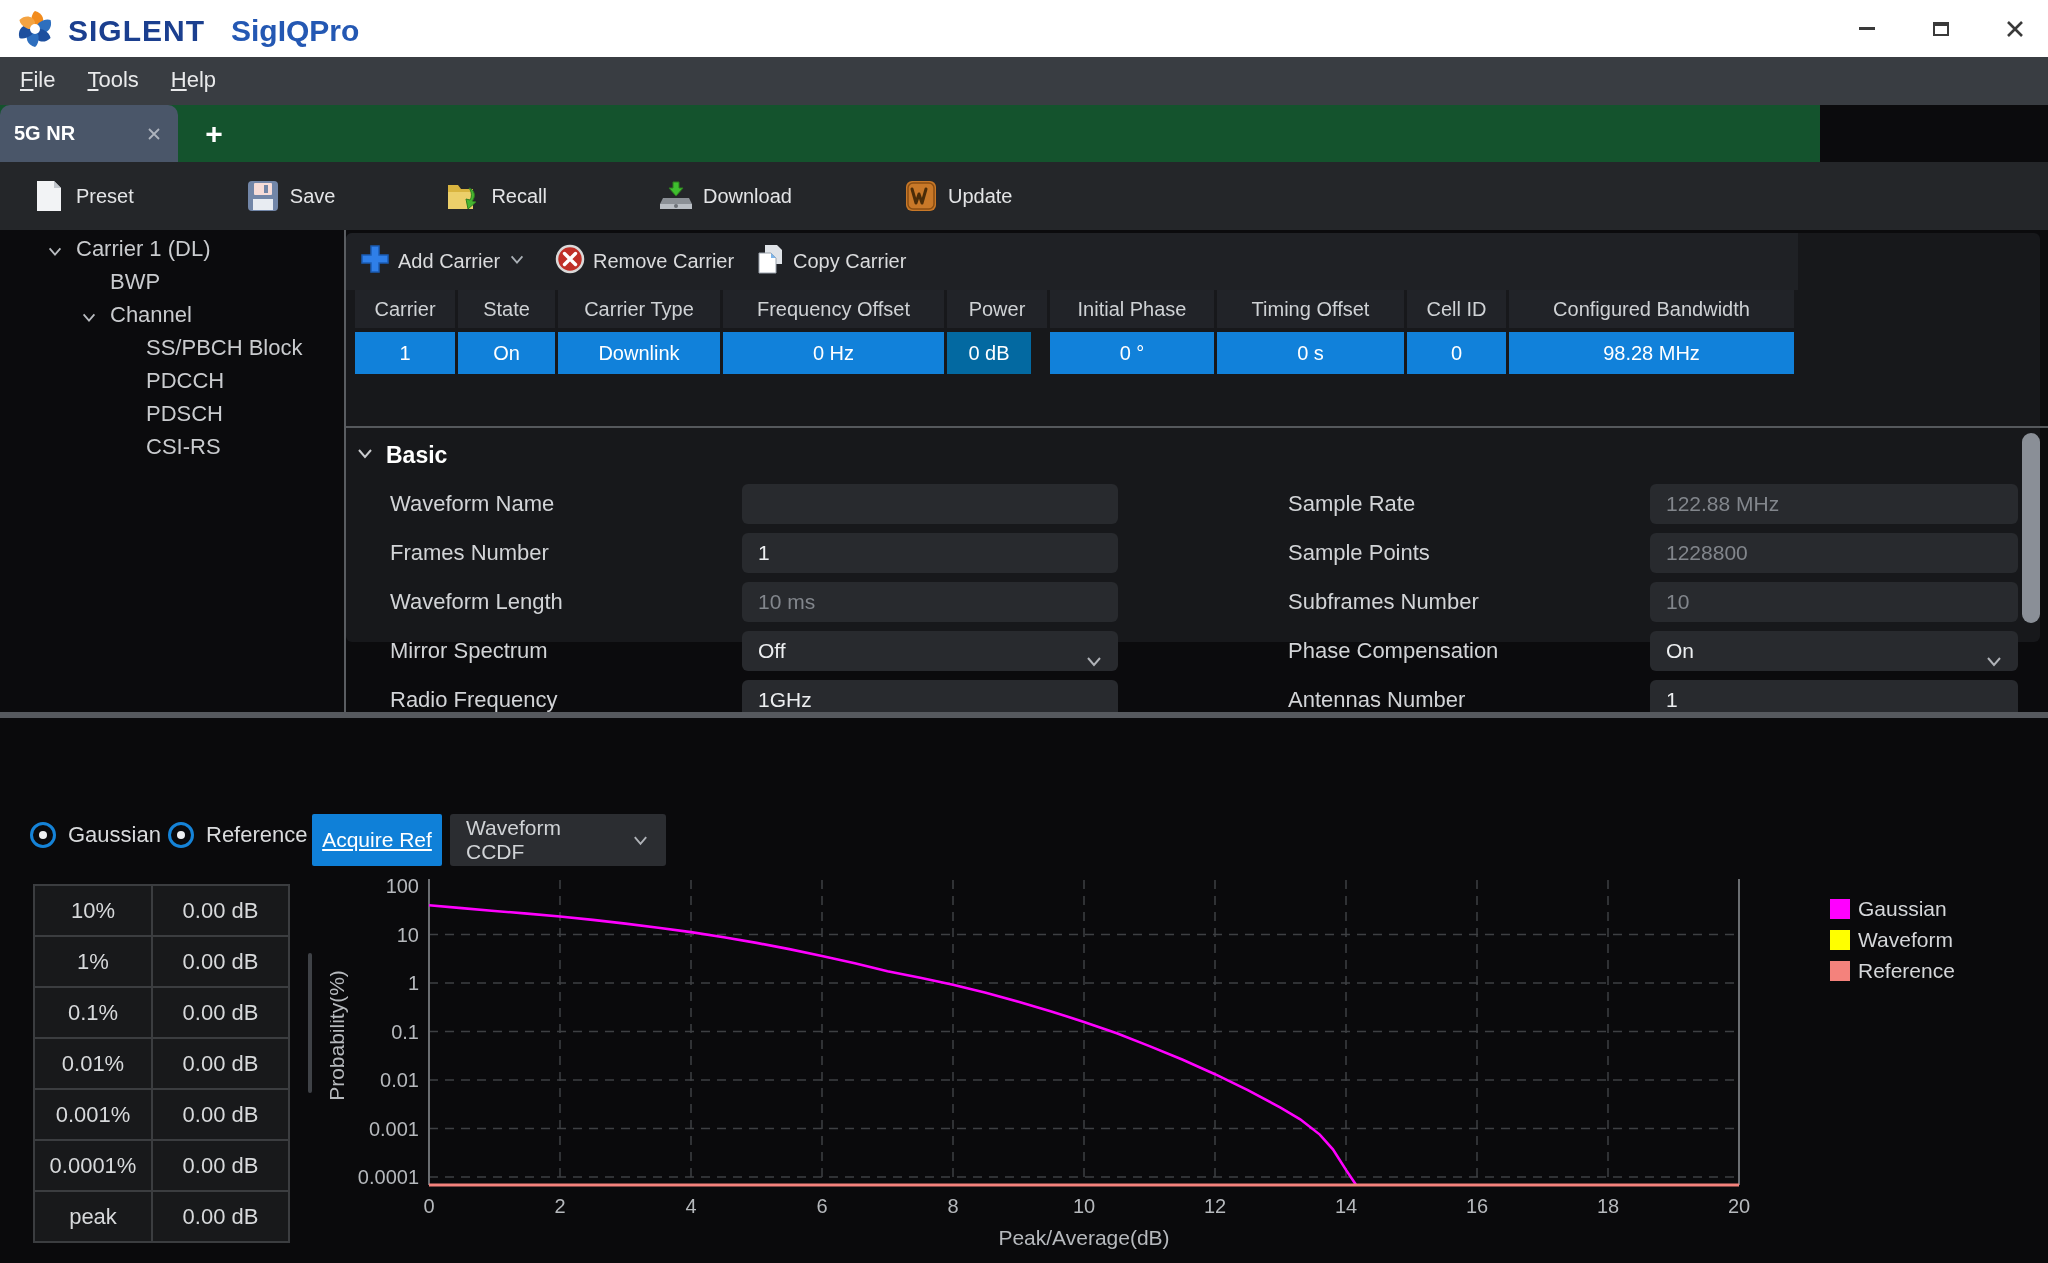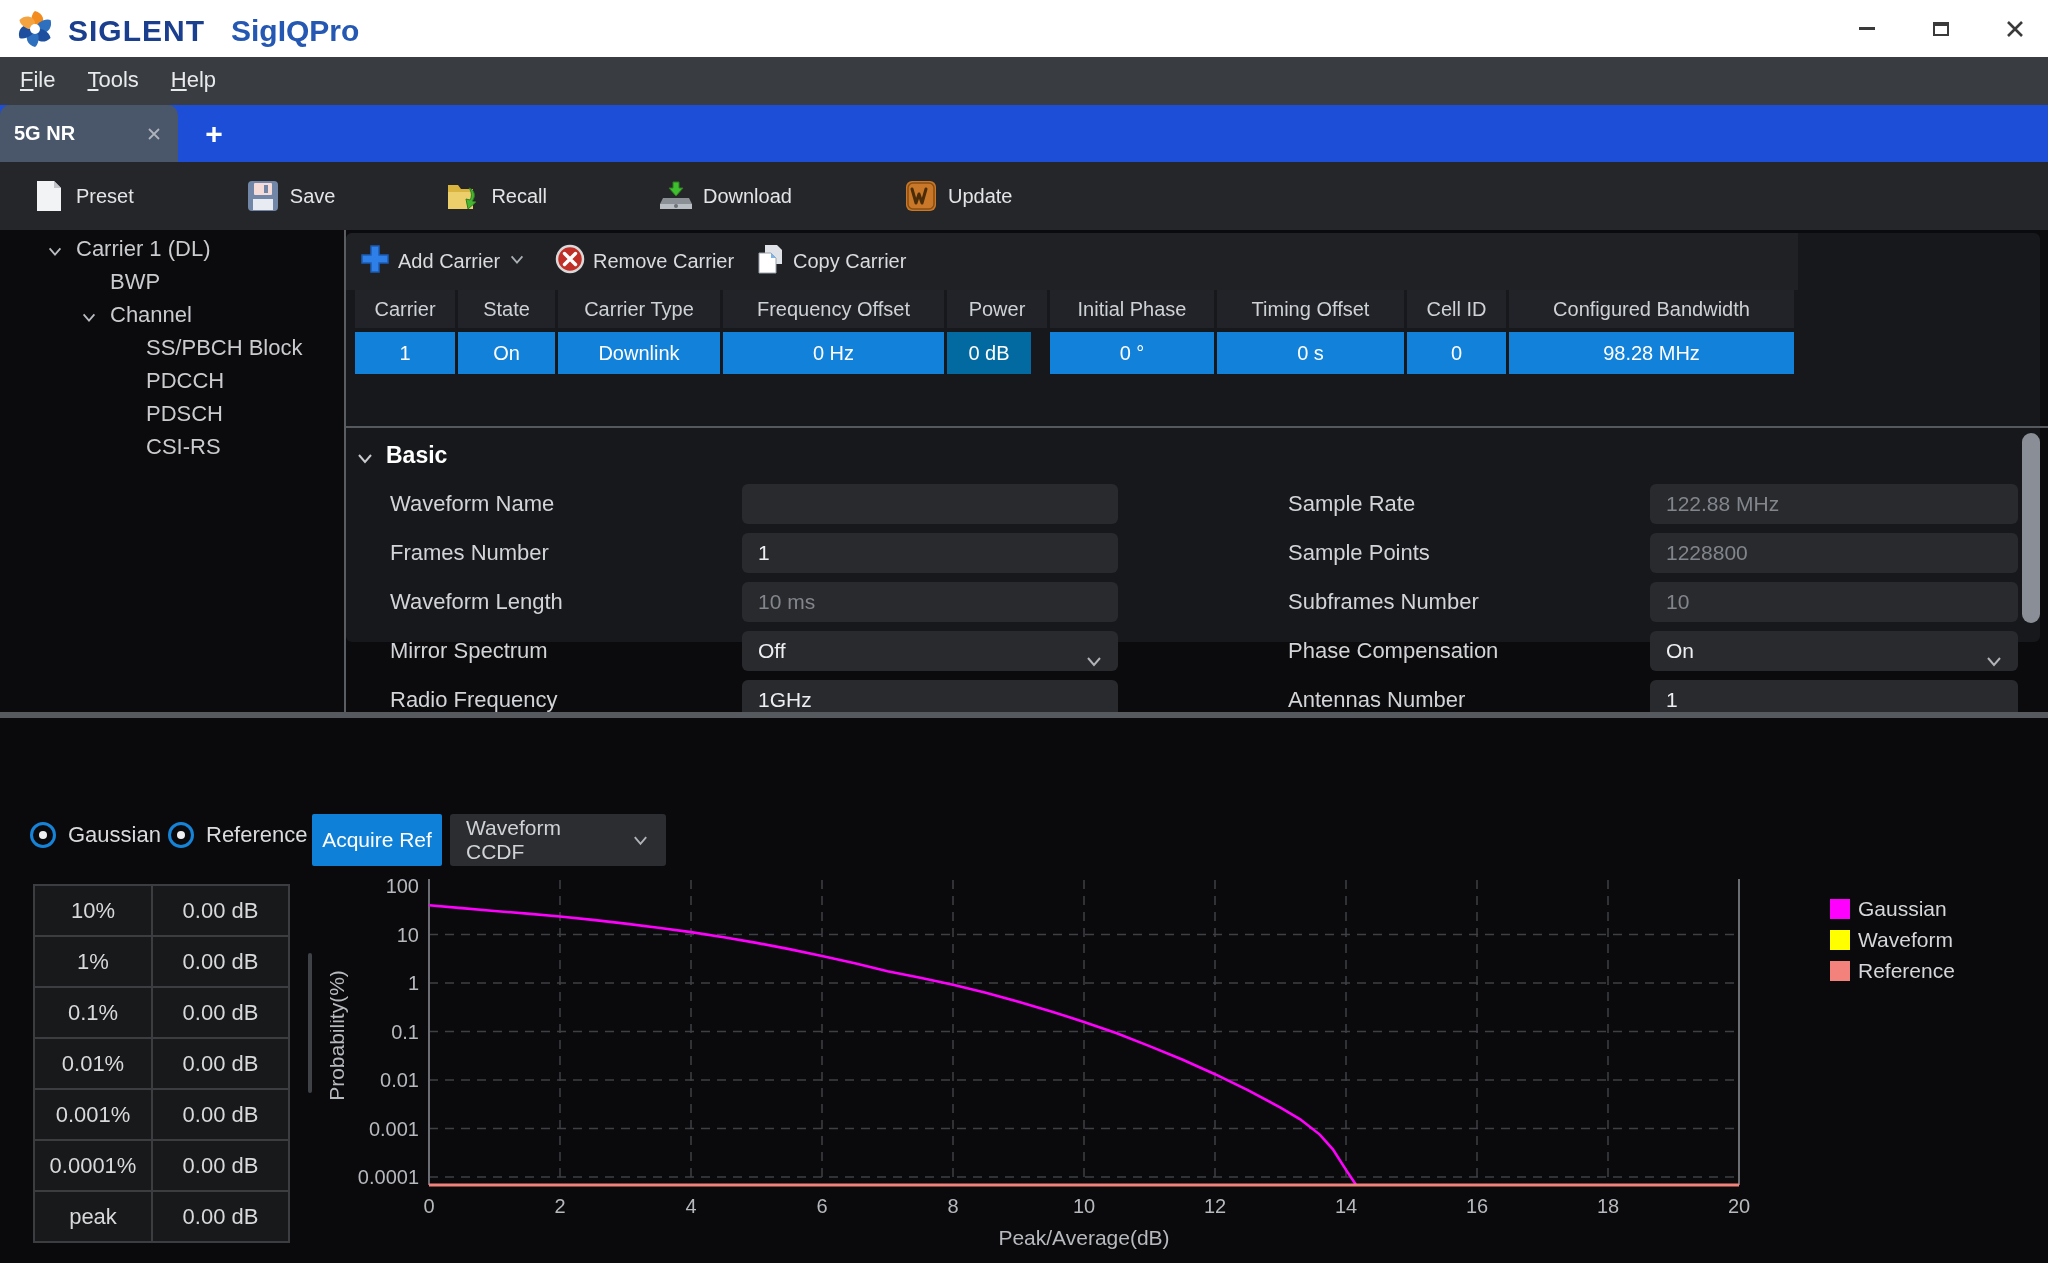--- a/index.html
+++ b/index.html
@@ -16,21 +16,21 @@
   .win-btn { width:30px; height:30px; display:flex; align-items:center; justify-content:center; cursor:default; }
   .glyph-min { width:16px; height:3px; background:#3a3a3a; }
   .glyph-max { width:16px; height:14px; border:2px solid #3a3a3a; border-top:4px solid #3a3a3a; }
 
   
   .menubar { position:absolute; left:0; top:57px; width:2048px; height:48px; background:#393d42; display:flex; align-items:center; padding-left:14px; }
   .menu-item { display:inline-block; color:#e9eaeb; font-size:22px; padding:4px 14px 6px 6px; margin-right:12px; }
   .menu-item::first-letter { text-decoration:underline; }
 
   
-  .tabstrip { position:absolute; left:0; top:105px; width:2048px; height:57px; background:#1d4ed8; }
+  .tabstrip { position:absolute; left:0; top:105px; width:1820px; height:57px; background:#14532d; }
   .tab { position:absolute; left:0; top:0; width:178px; height:57px; background:#4a5669; border-radius:10px 10px 0 0; color:#ffffff; font-size:20px; font-weight:bold; display:flex; align-items:center; padding:0 14px; }
   .tab-label { flex:1; }
   .tab-close { width:20px; height:20px; display:flex; align-items:center; justify-content:center; }
   .tab-add { position:absolute; left:192px; top:0; width:44px; height:57px; color:#ffffff; font-size:30px; font-weight:bold; display:flex; align-items:center; justify-content:center; }
 
   
   .toolbar { position:absolute; left:0; top:162px; width:2048px; height:68px; background:#242629; display:flex; align-items:center; }
   .tool-btn { display:flex; align-items:center; gap:10px; height:56px; padding:0 18px; margin-left:4px; color:#e3e4e6; font-size:20px; }
   .tool-btn .t-icon { width:34px; height:34px; display:flex; align-items:center; justify-content:center; }
   .toolbar .tool-btn:nth-child(1){ margin-left:14px; }
@@ -52,40 +52,40 @@
   .carrier-card { position:absolute; left:346px; top:3px; width:1694px; height:409px; background:#17181b; border-radius:6px; }
   .carrier-actions { position:absolute; left:0; top:0; width:1452px; height:57px; background:#1f2125; border-radius:6px 0 0 0; }
   .carrier-act { position:absolute; top:0; height:57px; display:flex; align-items:center; gap:8px; color:#dadbdd; font-size:20px; }
   .ct-cell { position:absolute; display:flex; align-items:center; justify-content:center; white-space:nowrap; }
   .ct-head { top:57px; height:38px; background:#212328; color:#cfd2d5; font-size:20px; }
   .ct-row { top:99px; height:42px; background:#1181da; color:#ffffff; font-size:20px; }
   .hdivider { position:absolute; left:346px; top:196px; width:1702px; height:2px; background:#55585c; }
 
   
   .basic { position:absolute; left:346px; top:200px; width:1702px; height:282px; overflow:hidden; }
-  .basic-head { position:absolute; left:8px; top:12px; display:flex; align-items:flex-end; gap:10px; color:#ffffff; font-size:23px; font-weight:bold; }
+  .basic-head { position:absolute; left:8px; top:12px; display:flex; align-items:flex-start; gap:10px; color:#ffffff; font-size:23px; font-weight:bold; }
   .f-label { position:absolute; color:#d2d4d7; font-size:22px; height:40px; line-height:40px; white-space:nowrap; }
   .f-field { position:absolute; height:40px; background:#282a2e; border-radius:6px; color:#eceef0; font-size:21px; line-height:40px; padding:0 16px; white-space:nowrap; }
   .f-field.disabled { color:#82868c; }
   .f-field .sel-chev { position:absolute; right:14px; top:13px; }
 
   .vscroll { position:absolute; left:2022px; top:203px; width:18px; height:190px; background:#8a8f97; border-radius:9px; }
 
   
   .splitter { position:absolute; left:0; top:712px; width:2048px; height:6px; background:#56595e; }
   .bottom { position:absolute; left:0; top:718px; width:2048px; height:545px; background:#0a0a0c; }
   .btabstrip { position:absolute; left:0; top:12px; width:2048px; height:57px; background:#151619; }
   .btab { position:absolute; top:0; height:57px; display:flex; align-items:center; justify-content:center; font-size:21px; }
   .btab.active { left:30px; width:106px; background:#3d4145; color:#ffffff; font-weight:bold; }
   .btab.idle { left:142px; width:128px; background:#26282b; color:#cdd0d3; }
 
   .radio-item { position:absolute; top:104px; display:flex; align-items:center; gap:12px; color:#d9dbdd; font-size:22px; }
   .radio { width:26px; height:26px; border:3px solid #1583d8; border-radius:50%; position:relative; }
   .radio.checked::after { content:""; position:absolute; left:6px; top:6px; width:8px; height:8px; border-radius:50%; background:#eef0f2; }
-  .acquire-btn { position:absolute; left:312px; top:96px; width:130px; height:52px; background:#0f80d8; color:#ffffff; font-size:21px; display:flex; align-items:center; justify-content:center; border-radius:2px; }
+  .acquire-btn { position:absolute; left:312px; top:96px; width:130px; height:52px; background:#0f80d8; color:#ffffff; font-size:21px; display:flex; align-items:center; justify-content:center; border-radius:2px;text-decoration:underline; }
   .ccdf-select { position:absolute; left:450px; top:96px; width:216px; height:52px; background:#2b2d31; border-radius:3px; color:#d0d3d6; font-size:21px; display:flex; align-items:center; padding:0 16px; gap:14px; }
 
   .stats { position:absolute; left:33px; top:166px; width:257px; border:1px solid #3b3d40; background:#18191b; }
   .stats-row { display:grid; grid-template-columns:118px 137px; }
   .stats-cell { height:51px; border:1px solid #3b3d40; display:flex; align-items:center; justify-content:center; color:#d7d9db; font-size:22px; }
   .mini-scroll { position:absolute; left:308px; top:235px; width:4px; height:140px; background:#3f4247; border-radius:2px; }
 
   .chart-wrap { position:absolute; left:330px; top:157px; width:1460px; height:390px; }
   .legend { position:absolute; left:1830px; top:175px; }
   .legend-item { display:flex; align-items:center; gap:8px; height:31px; }

